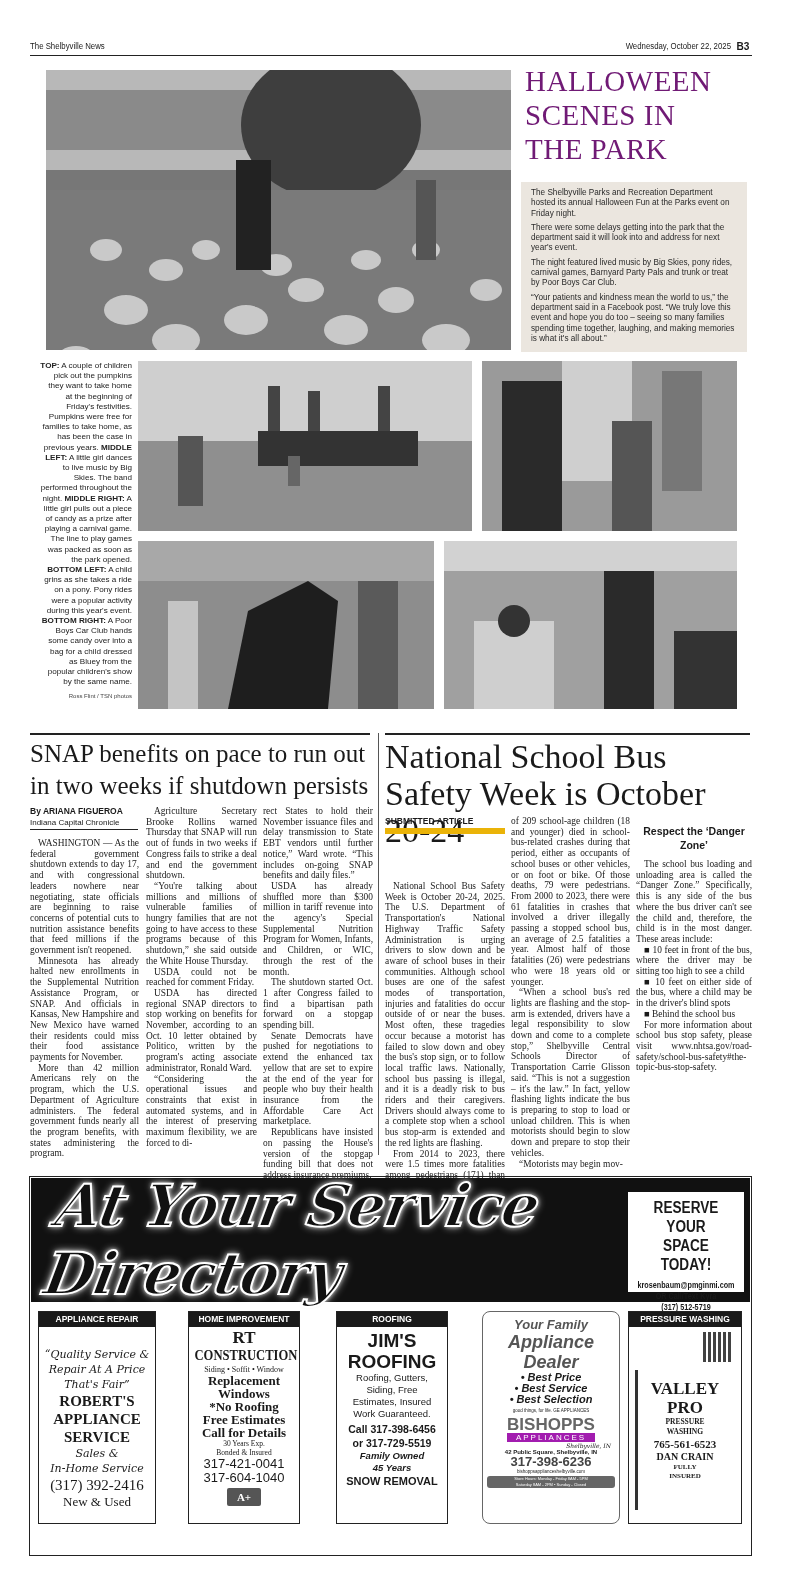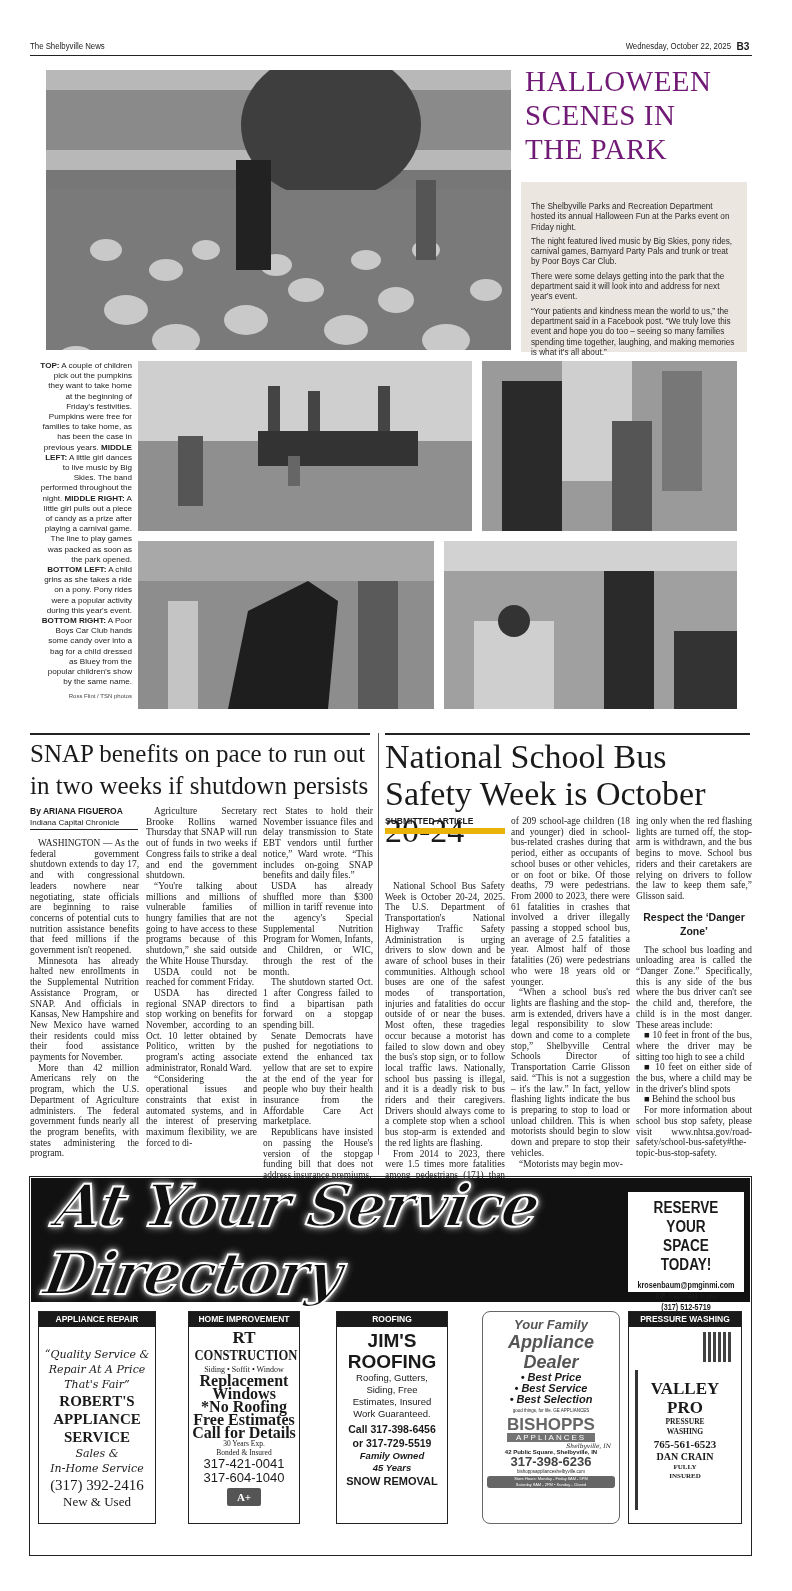--- a/index.html
+++ b/index.html
@@ -7,21 +7,21 @@
   .abs { position: absolute; }
   .folio { top: 38px; left: 30px; width: 722px; height: 16px; font-family: "Liberation Sans", sans-serif; font-size: 8.5px; display: flex; justify-content: space-between; align-items: center; transform: scaleX(0.92); transform-origin: left; }
   .folio .right { display: flex; gap: 6px; align-items: center; margin-right: -60px; }
   .folio .page { font-weight: bold; font-size: 11px; }
   .rule-top { top: 55px; left: 30px; width: 722px; height: 1px; background: #222; }
 
   .photo { background: #777; overflow: hidden; }
   .photo svg { width: 100%; height: 100%; display: block; }
 
   .hl-title { top: 64px; left: 525px; width: 225px; font-size: 29px; line-height: 34px; color: #701a75; letter-spacing: 0.5px; }
-  .hl-box { top: 182px; left: 521px; width: 226px; height: 170px; background: #ebe6df; padding: 20px 10px; font-family: "Liberation Sans", sans-serif; font-size: 8.2px; line-height: 10.3px; color: #2a2a2a; }
+  .hl-box { top: 182px; left: 521px; width: 226px; height: 170px; background: #ebe6df; padding: 6px 10px; font-family: "Liberation Sans", sans-serif; font-size: 8.2px; line-height: 10.3px; color: #2a2a2a; }
   .hl-box p { margin-bottom: 4px; }
 
   .caption { top: 361px; left: 40px; width: 92px; font-family: "Liberation Sans", sans-serif; font-size: 8.1px; line-height: 10.2px; text-align: right; color: #222; }
   .caption b { font-weight: bold; }
   .credit { font-size: 6px; margin-top: 3px; color: #444; }
 
   .hrule { height: 1.5px; background: #222; }
   .vrule { width: 1px; background: #555; }
 
   .headline { font-size: 25px; line-height: 32px; color: #1a1a1a; }
@@ -83,22 +83,22 @@
   </svg>
 </div>
 
 <div class="abs hl-title">
   <div>HALLOWEEN</div>
   <div>SCENES IN</div>
   <div>THE PARK</div>
 </div>
 <div class="abs hl-box">
   <p>The Shelbyville Parks and Recreation Department hosted its annual Halloween Fun at the Parks event on Friday night.</p>
+  <p>There were some delays getting into the park that the department said it will look into and address for next year's event.</p>
   <p>The night featured lived music by Big Skies, pony rides, carnival games, Barnyard Party Pals and trunk or treat by Poor Boys Car Club.</p>
-  <p>There were some delays getting into the park that the department said it will look into and address for next year's event.</p>
   <p>“Your patients and kindness mean the world to us,” the department said in a Facebook post. “We truly love this event and hope you do too – seeing so many families spending time together, laughing, and making memories is what it's all about.”</p>
 </div>
 
 <div class="abs caption">
   <b>TOP:</b><span> A couple of children pick out the pumpkins they want to take home at the beginning of Friday's festivities. Pumpkins were free for families to take home, as has been the case in previous years. </span><b>MIDDLE LEFT:</b><span> A little girl dances to live music by Big Skies. The band performed throughout the night. </span><b>MIDDLE RIGHT:</b><span> A little girl pulls out a piece of candy as a prize after playing a carnival game. The line to play games was packed as soon as the park opened. </span><b>BOTTOM LEFT:</b><span> A child grins as she takes a ride on a pony. Pony rides were a popular activity during this year's event. </span><b>BOTTOM RIGHT:</b><span> A Poor Boys Car Club hands some candy over into a bag for a child dressed as Bluey from the popular children's show by the same name.</span>
   <div class="credit">Ross Flint / TSN photos</div>
 </div>
 
 <div class="abs photo" style="top:361px;left:138px;width:334px;height:170px;">
   <svg viewBox="0 0 334 170" preserveAspectRatio="none">
@@ -175,21 +175,20 @@
 <div class="abs col" style="top:833px;left:385px;width:120px;margin-top:48px;">
   <p>National School Bus Safety Week is October 20-24, 2025. The U.S. Department of Transportation's National Highway Traffic Safety Administration is urging drivers to slow down and be aware of school buses in their communities. Although school buses are one of the safest modes of transportation, injuries and fatalities do occur outside of or near the buses. Most often, these tragedies occur because a motorist has failed to slow down and obey the bus's stop sign, or to follow local traffic laws. Nationally, school bus passing is illegal, and it is a deadly risk to bus riders and their caregivers. Drivers should always come to a complete stop when a school bus stop-arm is extended and the red lights are flashing.</p>
     <p>From 2014 to 2023, there were 1.5 times more fatalities among pedestrians (171) than occupants of school buses (113) in school-bus-related traffic crashes. A total</p>
 </div>
 <div class="abs col" style="top:816px;left:511px;width:119px;">
   <p style="text-indent:0">of 209 school-age children (18 and younger) died in school-bus-related crashes during that period, either as occupants of school buses or other vehicles, or on foot or bike. Of those deaths, 79 were pedestrians. From 2000 to 2023, there were 61 fatalities in crashes that involved a driver illegally passing a stopped school bus, an average of 2.5 fatalities a year. Almost half of those fatalities (26) were pedestrians who were 18 years old or younger.</p>
     <p>“When a school bus's red lights are flashing and the stop-arm is extended, drivers have a legal responsibility to slow down and come to a complete stop,” Shelbyville Central Schools Director of Transportation Carrie Glisson said. “This is not a suggestion – it's the law.” In fact, yellow flashing lights indicate the bus is preparing to stop to load or unload children. This is when motorists should begin to slow down and prepare to stop their vehicles.</p>
     <p>“Motorists may begin mov-</p>
 </div>
 <div class="abs col" style="top:816px;left:636px;width:116px;">
-  <p style="text-indent:0">ing only when the red flashing lights are turned off, the stop-arm is withdrawn, and the bus begins to move. School bus riders and their caretakers are relying on drivers to follow the law to keep them safe,” Glisson said.</p>
   <div class="subhead">Respect the ‘Danger Zone’</div>
   <p>The school bus loading and unloading area is called the “Danger Zone.” Specifically, this is any side of the bus where the bus driver can't see the child and, therefore, the child is in the most danger. These areas include:</p>
     <p>■ 10 feet in front of the bus, where the driver may be sitting too high to see a child</p>
     <p>■ 10 feet on either side of the bus, where a child may be in the driver's blind spots</p>
     <p>■ Behind the school bus</p>
     <p>For more information about school bus stop safety, please visit www.nhtsa.gov/road-safety/school-bus-safety#the-topic-bus-stop-safety.</p>
 </div>
 
 <div class="abs" style="top:1176px;left:29px;width:723px;height:380px;border:1.5px solid #222;"></div>
 <div class="abs dir-banner">
@@ -217,21 +216,21 @@
     </div>
   <div style="font-size:15px;line-height:18px;">(317) 392-2416</div>
   <div style="font-size:13px;line-height:16px;">New &amp; Used</div>
 </div>
 
 <div class="abs ad" style="top:1311px;left:188px;width:112px;height:213px;">
   <div class="ad-head">HOME IMPROVEMENT</div>
   <div style="font-weight:bold;font-size:17px;line-height:18px;margin-top:2px;">RT</div>
   <div style="font-weight:bold;font-size:14px;line-height:18px;transform:scaleX(0.9);">CONSTRUCTION</div>
   <div style="font-size:8px;">Siding • Soffit • Window</div>
-  <div style="font-weight:bold;font-size:16px;line-height:13px;">
+  <div style="font-weight:bold;font-size:13px;line-height:13px;">
     <div>Replacement</div>
       <div>Windows</div>
       <div>*No Roofing</div>
       <div>Free Estimates</div>
       <div>Call for Details</div>
   </div>
   <div style="font-size:7.5px;line-height:9px;">
       <div>30 Years Exp.</div>
       <div>Bonded &amp; Insured</div>
     </div>
@@ -269,21 +268,21 @@
   <div style="font-style:italic;font-weight:bold;color:#555;font-size:13px;line-height:15px;margin-top:5px;">Your Family</div>
   <div style="font-style:italic;font-weight:bold;color:#555;font-size:18px;line-height:20px;">Appliance</div>
   <div style="font-style:italic;font-weight:bold;color:#555;font-size:18px;line-height:20px;">Dealer</div>
   <div style="font-style:italic;font-weight:bold;font-size:11px;line-height:11px;">
     <div>• Best Price</div>
       <div>• Best Service</div>
       <div>• Best Selection</div>
   </div>
   <div style="font-size:4.5px;margin:3px 0;">good things, for life.   GE APPLIANCES</div>
   <div style="font-weight:bold;color:#666;font-size:17px;line-height:17px;">BISHOPPS</div>
-  <div style="background:#737373;color:#fff;font-size:8px;letter-spacing:2px;margin:0 24px;">APPLIANCES</div>
+  <div style="background:#a21caf;color:#fff;font-size:8px;letter-spacing:2px;margin:0 24px;">APPLIANCES</div>
   <div class="script" style="font-size:6px;text-align:right;padding-right:8px;">Shelbyville, IN</div>
   <div style="font-weight:bold;font-size:6px;">42 Public Square, Shelbyville, IN</div>
   <div style="font-weight:bold;color:#444;font-size:13px;line-height:14px;">317-398-6236</div>
   <div style="font-size:4.5px;">bishoppsapplianceshelbyville.com</div>
   <div style="background:#666;color:#fff;font-size:4px;line-height:6px;margin:2px 4px 0;border-radius:3px;">
     <div>Store Hours: Monday - Friday 8AM - 5PM</div>
       <div>Saturday 8AM - 2PM • Sunday - Closed</div>
   </div>
 </div>
 

